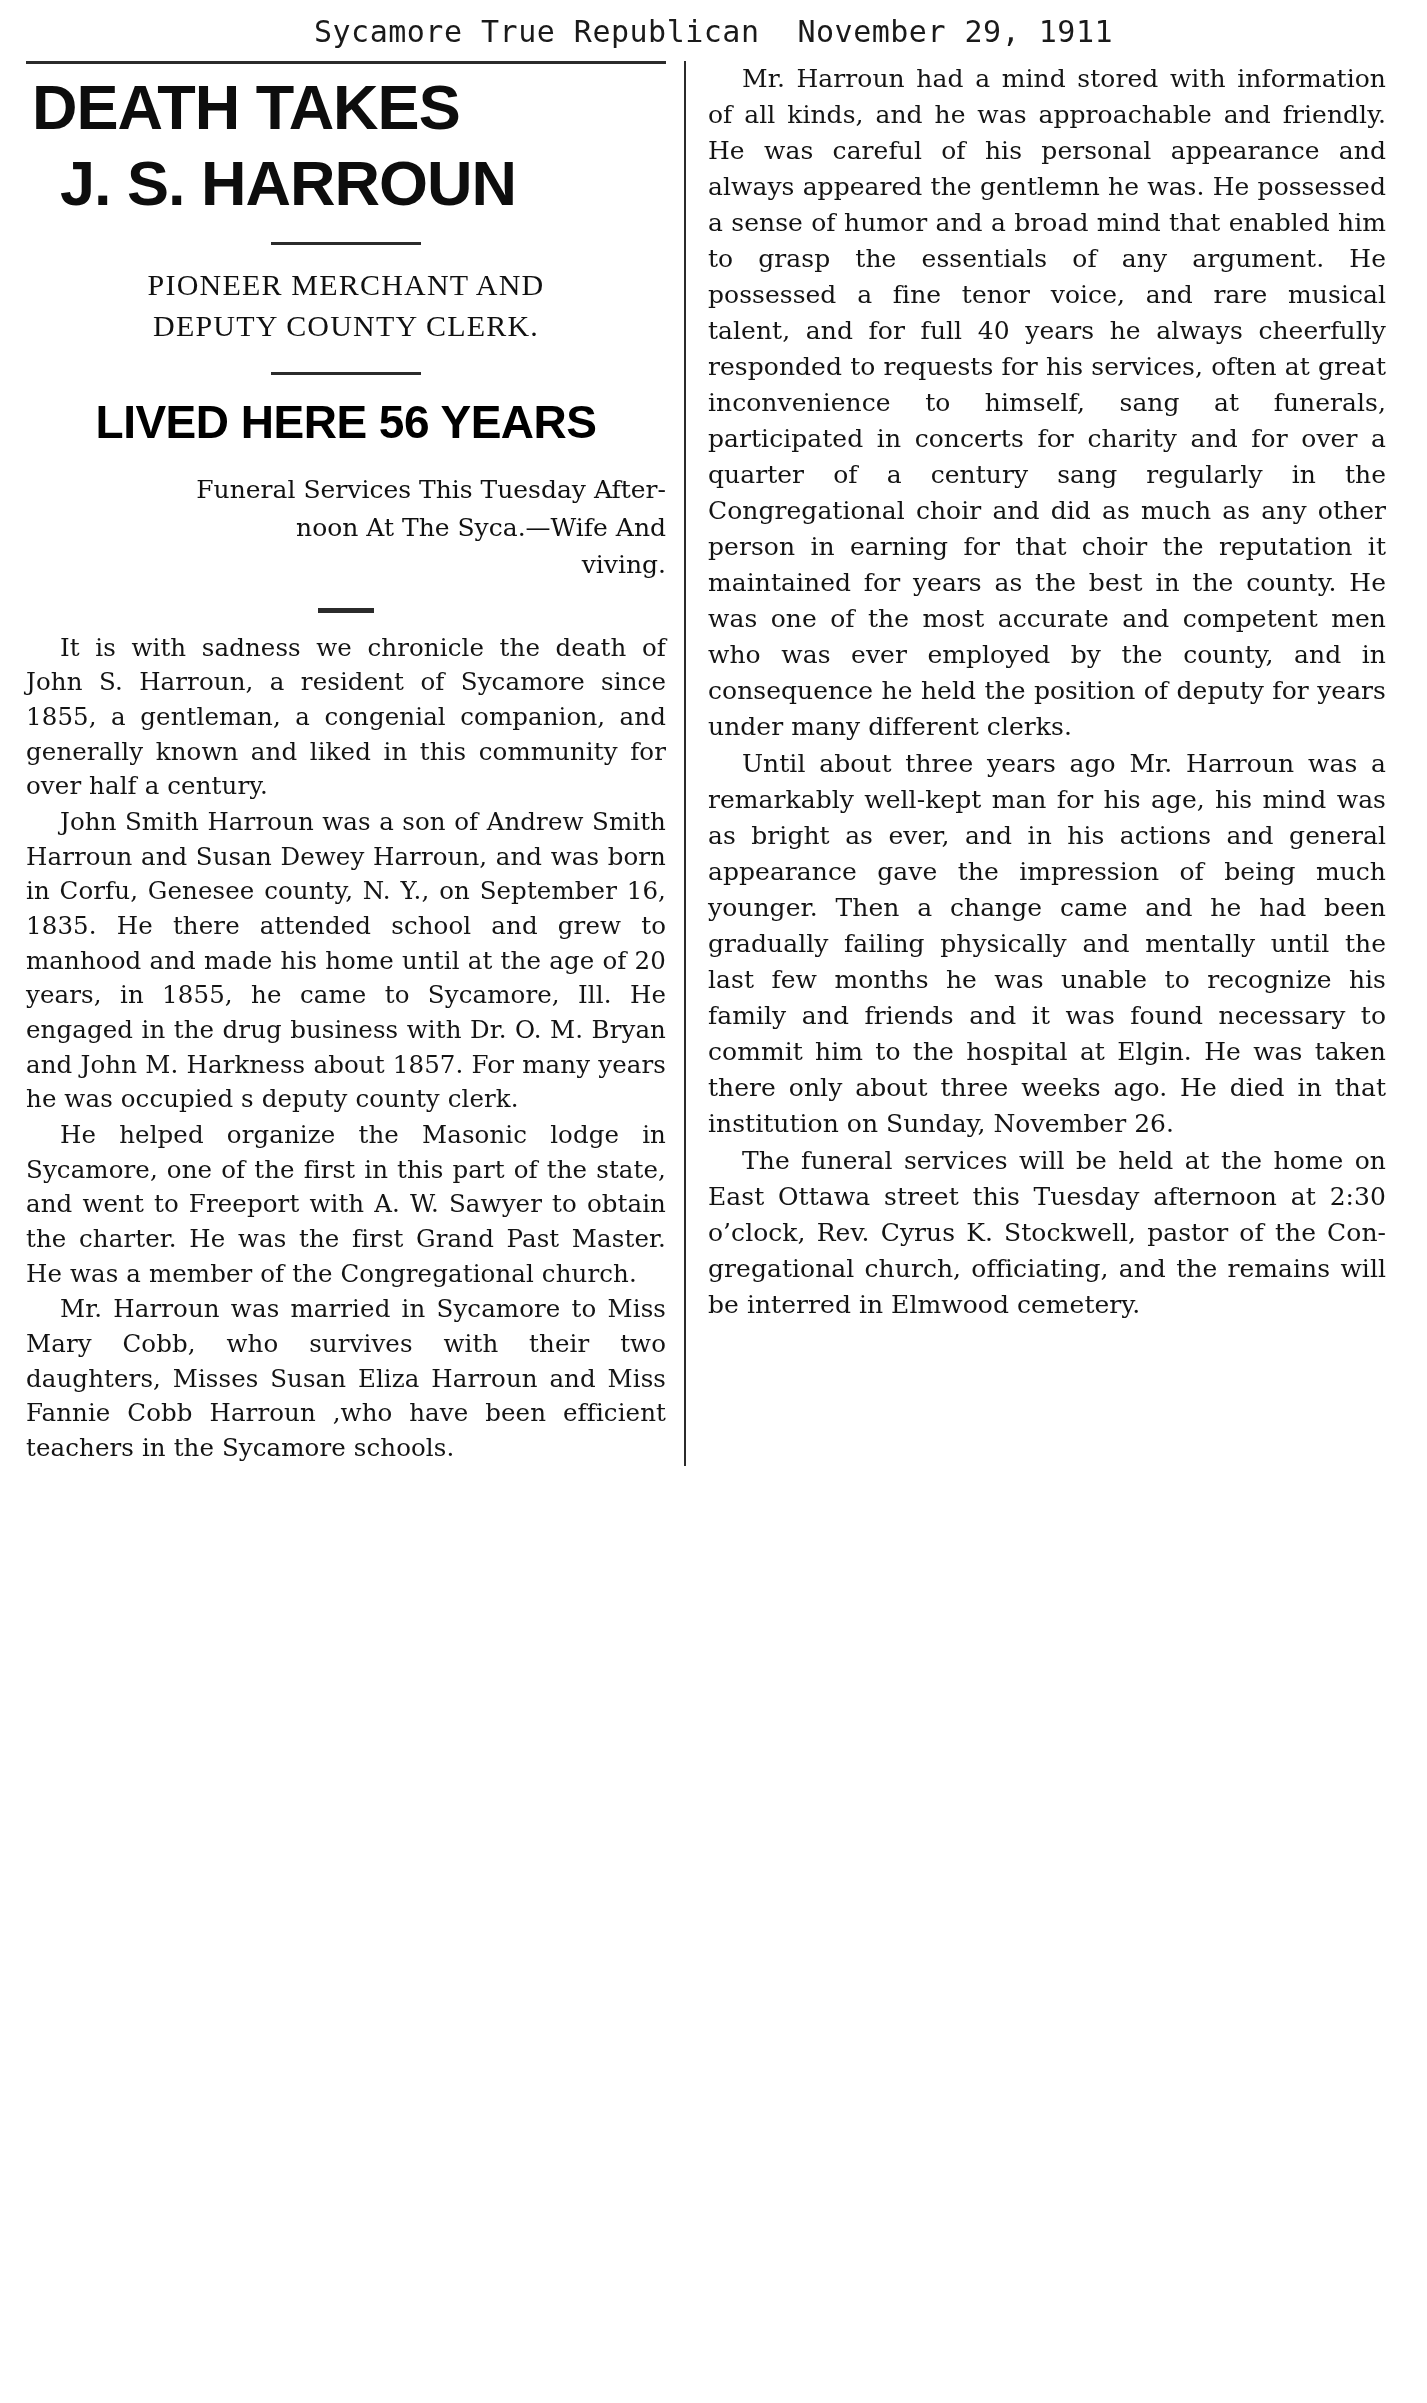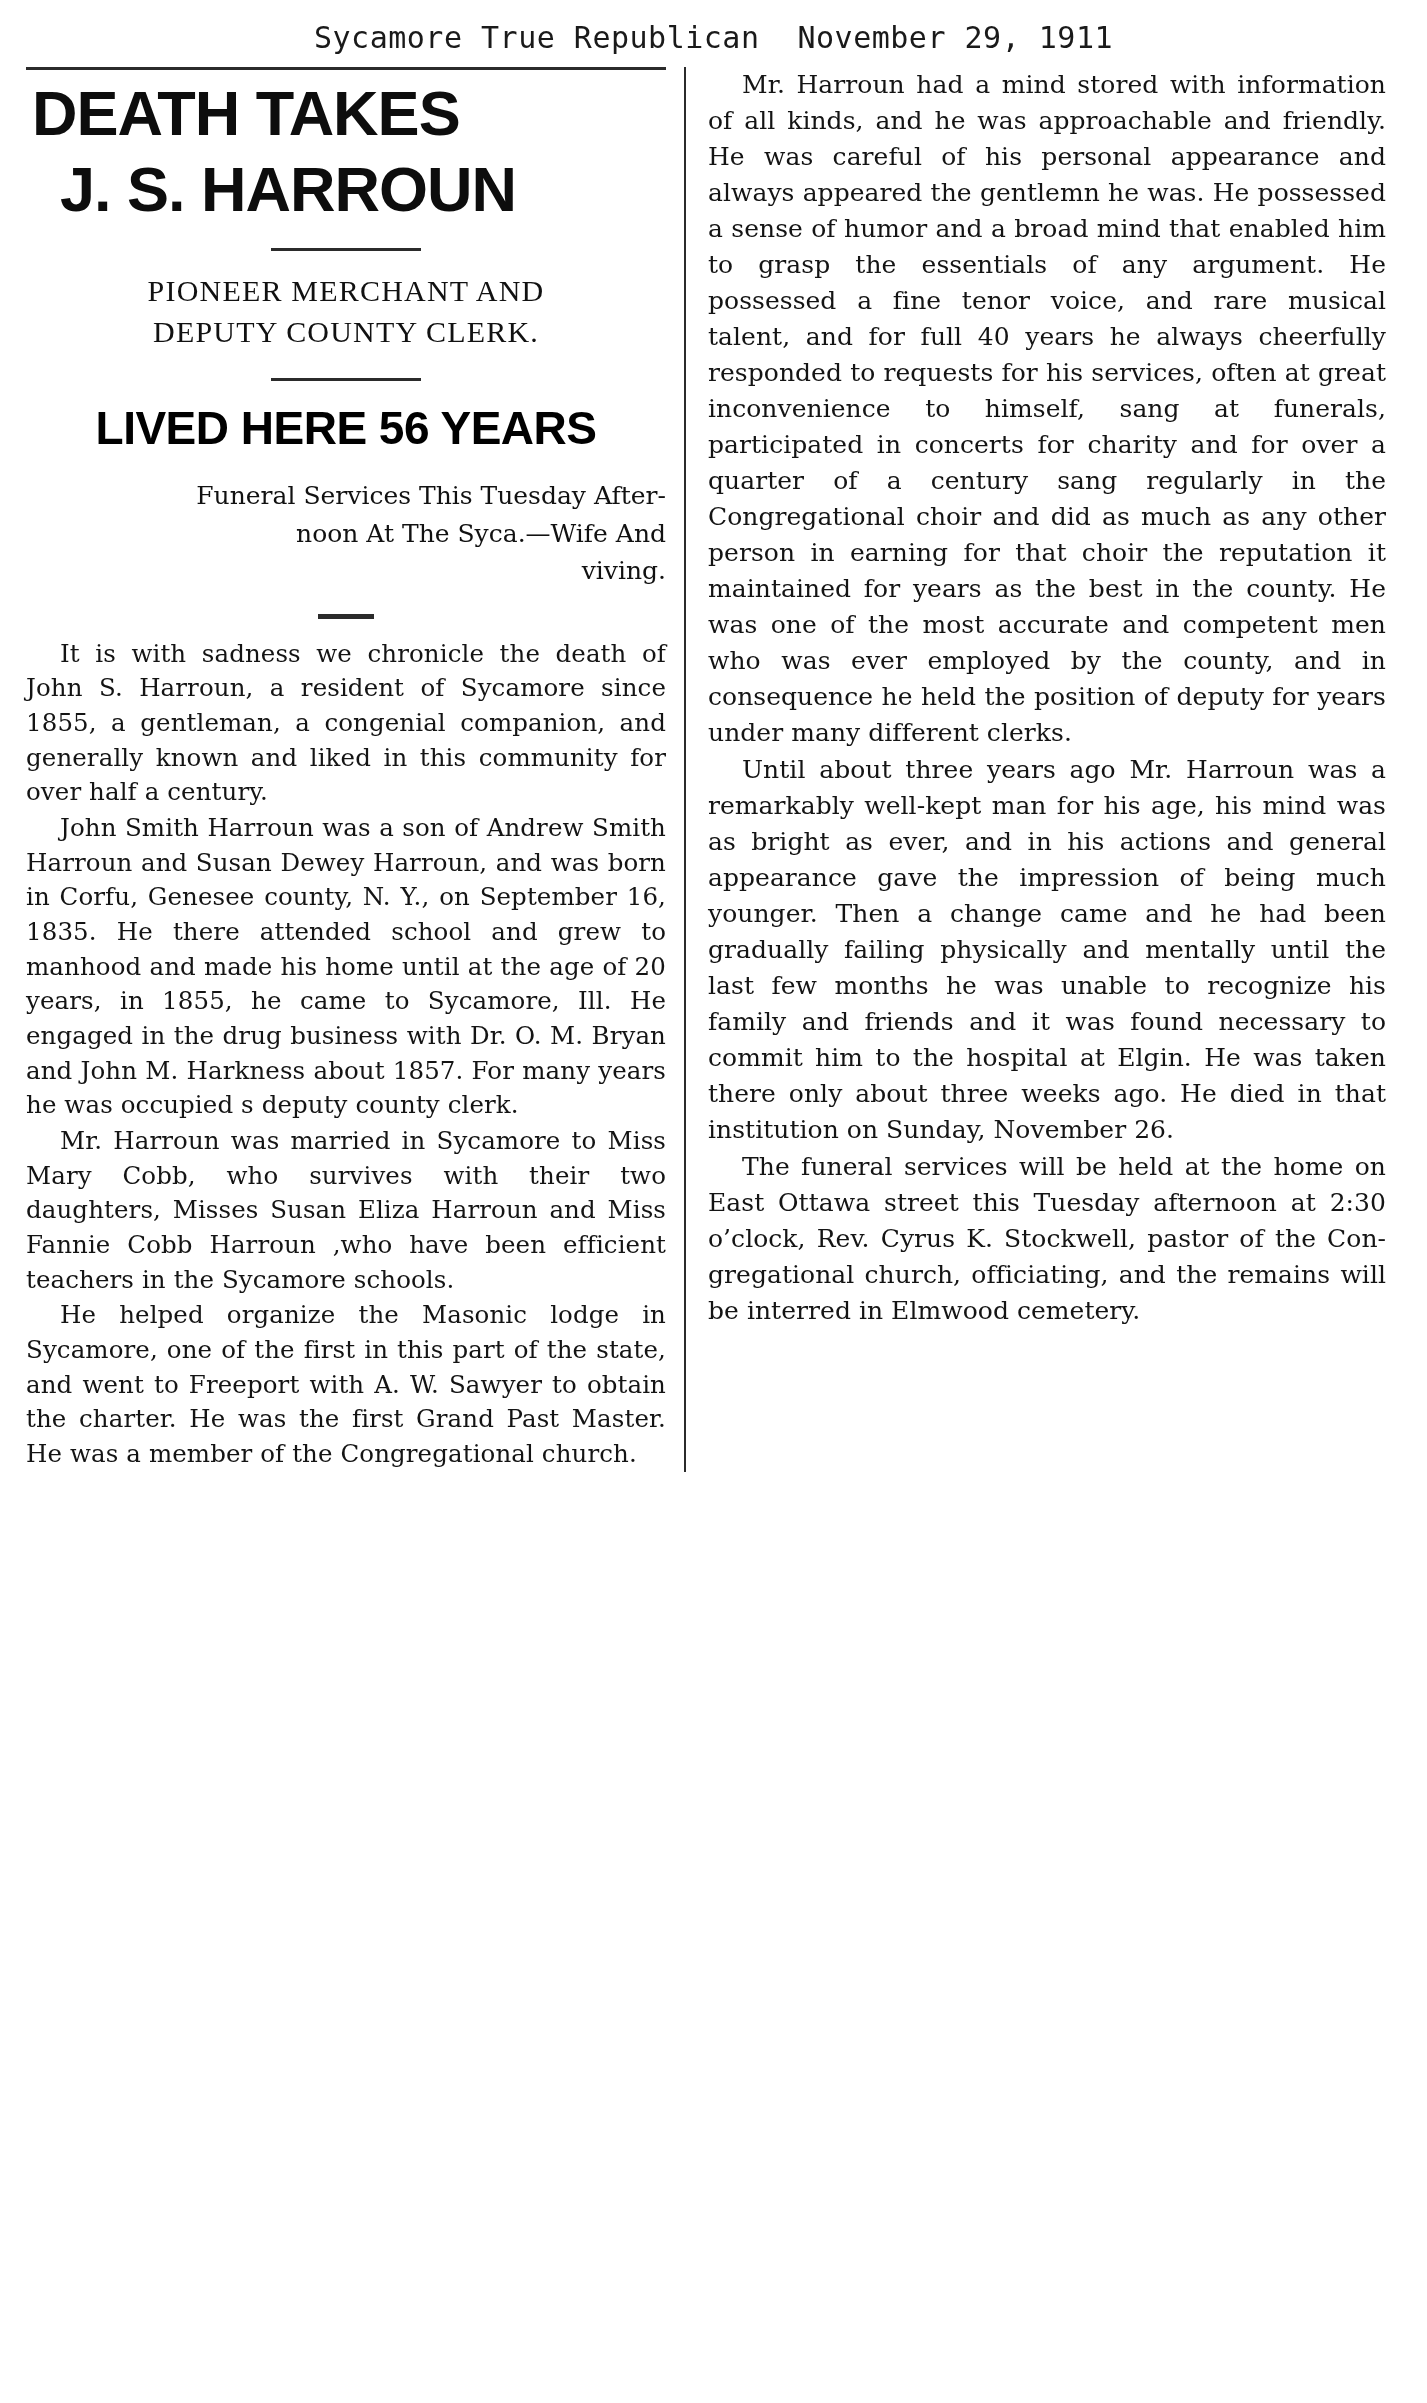--- a/index.html
+++ b/index.html
@@ -25,21 +25,20 @@
   
   .masthead {
     text-align: center;
     font-family: "DejaVu Sans Mono", monospace;
     font-size: 30px;
     letter-spacing: 0.5px;
     color: #1a1a1a;
     padding-top: 14px;
     padding-bottom: 12px;
     white-space: nowrap;
-    margin-top: 6px;
   }
   .masthead .paper-name { margin-right: 38px; }
 
   
   .columns {
     display: flex;
     align-items: flex-start;
     padding: 0 22px 0 26px;
     box-sizing: border-box;
   }
@@ -169,22 +168,22 @@
         <span class="dl">Funeral Services This Tuesday After-</span>
         <span class="dl">noon At The Syca.—Wife And</span>
         <span class="dl">viving.</span>
       </div>
 
       <div class="dinkus"></div>
 
       <div class="body-text">
         <p>It is with sadness we chronicle the death of John S. Harroun, a resident of Sycamore since 1855, a gentleman, a congenial companion, and generally known and liked in this community for over half a century.</p>
         <p>John Smith Harroun was a son of Andrew Smith Harroun and Susan Dewey Harroun, and was born in Corfu, Genesee county, N. Y., on September 16, 1835. He there attended school and grew to manhood and made his home until at the age of 20 years, in 1855, he came to Sycamore, Ill. He engaged in the drug business with Dr. O. M. Bryan and John M. Harkness about 1857. For many years he was occupied s deputy county clerk.</p>
+        <p>He helped organize the Masonic lodge in Sycamore, one of the first in this part of the state, and went to Freeport with A. W. Sawyer to obtain the charter. He was the first Grand Past Master. He was a member of the Congregational church.</p>
         <p>Mr. Harroun was married in Syca­more to Miss Mary Cobb, who survives with their two daughters, Misses Susan Eliza Harroun and Miss Fannie Cobb Harroun ,who have been efficient teach­ers in the Sycamore schools.</p>
-        <p>He helped organize the Masonic lodge in Sycamore, one of the first in this part of the state, and went to Freeport with A. W. Sawyer to obtain the charter. He was the first Grand Past Master. He was a member of the Congregational church.</p>
       </div>
     </div>
 
     <div class="col-right">
       <div class="body-text">
         <p>Mr. Harroun had a mind stored with information of all kinds, and he was approachable and friendly. He was careful of his personal appearance and always appeared the gentlemn he was. He possessed a sense of humor and a broad mind that enabled him to grasp the essentials of any argument. He possessed a fine tenor voice, and rare musical talent, and for full 40 years he always cheerfully responded to re­quests for his services, often at great inconvenience to himself, sang at fun­erals, participated in concerts for char­ity and for over a quarter of a century sang regularly in the Congregational choir and did as much as any other per­son in earning for that choir the repu­tation it maintained for years as the best in the county. He was one of the most accurate and competent men who was ever employed by the county, and in consequence he held the position of deputy for years under many different clerks.</p>
         <p>Until about three years ago Mr. Har­roun was a remarkably well-kept man for his age, his mind was as bright as ever, and in his actions and general appearance gave the impression of be­ing much younger. Then a change came and he had been gradually failing phy­sically and mentally until the last few months he was unable to recognize his family and friends and it was found necessary to commit him to the hos­pital at Elgin. He was taken there on­ly about three weeks ago. He died in that institution on Sunday, November 26.</p>
         <p>The funeral services will be held at the home on East Ottawa street this Tuesday afternoon at 2:30 o’clock, Rev. Cyrus K. Stockwell, pastor of the Con­gregational church, officiating, and the remains will be interred in Elmwood cemetery.</p>
       </div>
     </div>

